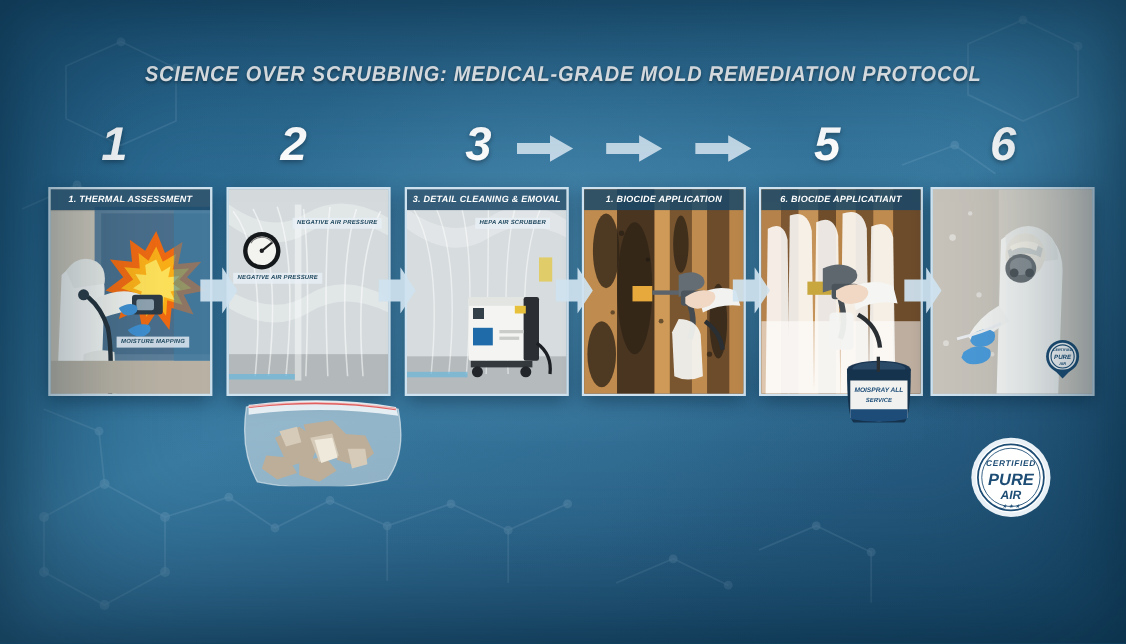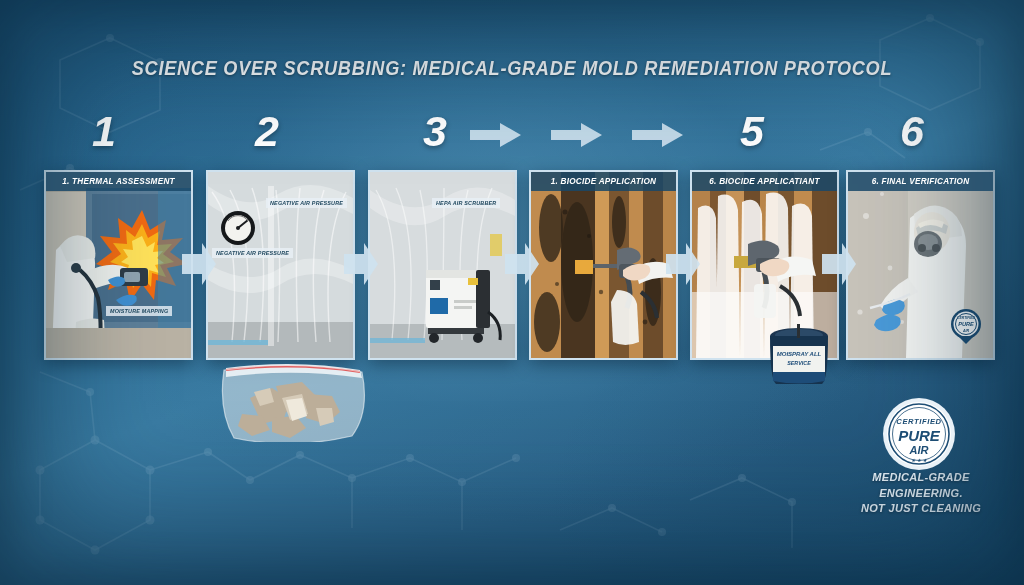--- a/index.html
+++ b/index.html
@@ -228,20 +228,21 @@
         <rect x="84" y="128" width="22" height="3" fill="#c9ccc9"></rect>
         <rect x="84" y="134" width="18" height="3" fill="#c9ccc9"></rect>
         <rect x="98" y="106" width="10" height="7" fill="#e8c13c"></rect>
         <rect x="58" y="156" width="56" height="6" fill="#34393d"></rect>
         <circle cx="64" cy="166" r="5" fill="#22262a"></circle>
         <circle cx="108" cy="166" r="5" fill="#22262a"></circle>
         <path d="M118 140 q14 10 12 28" stroke="#1c2024" stroke-width="3" fill="none"></path>
         <rect x="120" y="62" width="12" height="22" fill="#e3c84c" opacity=".8"></rect>
       </svg>
       <div class="tag" style="left:62px;top:26px">HEPA AIR SCRUBBER</div>
+      <div class="card-label">3. DETAIL CLEANING &amp; EMOVAL</div>
     </div>
 
     <div class="card" style="left:529px">
       <svg class="photo" viewBox="0 0 145 186" preserveAspectRatio="none">
         <rect width="145" height="186" fill="#6b4a2c"></rect>
         <rect x="0" y="0" width="30" height="186" fill="#c08b4e"></rect>
         <rect x="30" y="0" width="34" height="186" fill="#4a3520"></rect>
         <rect x="64" y="0" width="14" height="186" fill="#cf9a57"></rect>
         <rect x="78" y="0" width="20" height="186" fill="#7a5630"></rect>
         <rect x="98" y="0" width="14" height="186" fill="#c08b4e"></rect>
@@ -339,21 +340,20 @@
         </g>
 
         <circle cx="118" cy="152" r="15" fill="#1d4d74"></circle>
         <circle cx="118" cy="152" r="12.5" fill="#ffffff"></circle>
         <circle cx="118" cy="152" r="10.5" fill="none" stroke="#1d4d74" stroke-width="1"></circle>
         <text x="118" y="147" font-size="3.4" font-weight="bold" fill="#1d4d74" text-anchor="middle" font-family="Liberation Sans, sans-serif">CERTIFIED</text>
         <text x="118" y="154" font-size="5.6" font-weight="bold" fill="#1d4d74" text-anchor="middle" font-family="Liberation Sans, sans-serif">PURE</text>
         <text x="118" y="160" font-size="3.6" font-weight="bold" fill="#1d4d74" text-anchor="middle" font-family="Liberation Sans, sans-serif">AIR</text>
         <path d="M110 164 l8 8 l8 -8 Z" fill="#1d4d74"></path>
       </svg>
-      <div class="card-label">6. FINAL VERIFICATION</div>
     </div>
 
     <svg class="connector" style="left:182px;top:73px" viewBox="0 0 34 42">
       <path d="M0 11 H20 V0 L34 21 L20 42 V31 H0 Z" fill="#cfe2ef" opacity=".93"></path>
     </svg>
     <svg class="connector" style="left:344px;top:73px" viewBox="0 0 34 42">
       <path d="M0 11 H20 V0 L34 21 L20 42 V31 H0 Z" fill="#cfe2ef" opacity=".93"></path>
     </svg>
     <svg class="connector" style="left:505px;top:73px" viewBox="0 0 34 42">
       <path d="M0 11 H20 V0 L34 21 L20 42 V31 H0 Z" fill="#cfe2ef" opacity=".93"></path>
@@ -401,20 +401,15 @@
     <circle cx="38" cy="38" r="36" fill="#e9f1f7"></circle>
     <circle cx="38" cy="38" r="32" fill="#ffffff"></circle>
     <circle cx="38" cy="38" r="30" fill="none" stroke="#1d4d74" stroke-width="1.6"></circle>
     <circle cx="38" cy="38" r="26.5" fill="none" stroke="#1d4d74" stroke-width="0.8"></circle>
     <text x="38" y="28" font-size="7.6" font-weight="bold" fill="#1d4d74" text-anchor="middle" letter-spacing="0.6" font-family="Liberation Sans, sans-serif">CERTIFIED</text>
     <text x="38" y="45" font-size="15" font-weight="bold" fill="#1d4d74" text-anchor="middle" font-family="Liberation Sans, sans-serif">PURE</text>
     <text x="38" y="58" font-size="11" font-weight="bold" fill="#1d4d74" text-anchor="middle" font-family="Liberation Sans, sans-serif">AIR</text>
     <text x="38" y="66" font-size="5" fill="#1d4d74" text-anchor="middle" font-family="Liberation Sans, sans-serif">★ ★ ★</text>
   </svg>
 
-  <div class="tagline">
-    <div>MEDICAL-GRADE</div>
-    <div>ENGINEERING.</div>
-    <div>NOT JUST CLEANING</div>
-  </div>
 
   <div class="vignette"></div>
 </div>
 
 </body></html>

